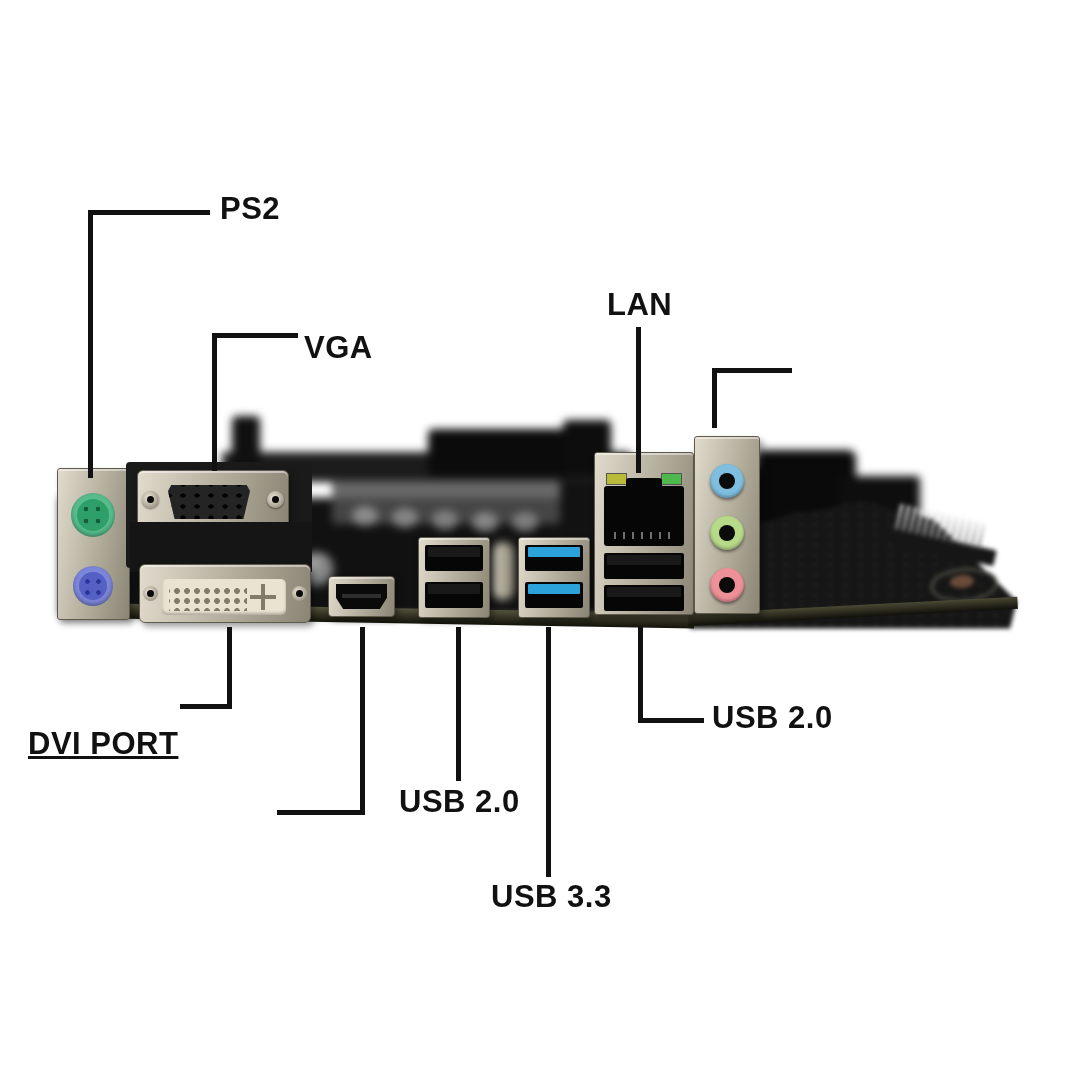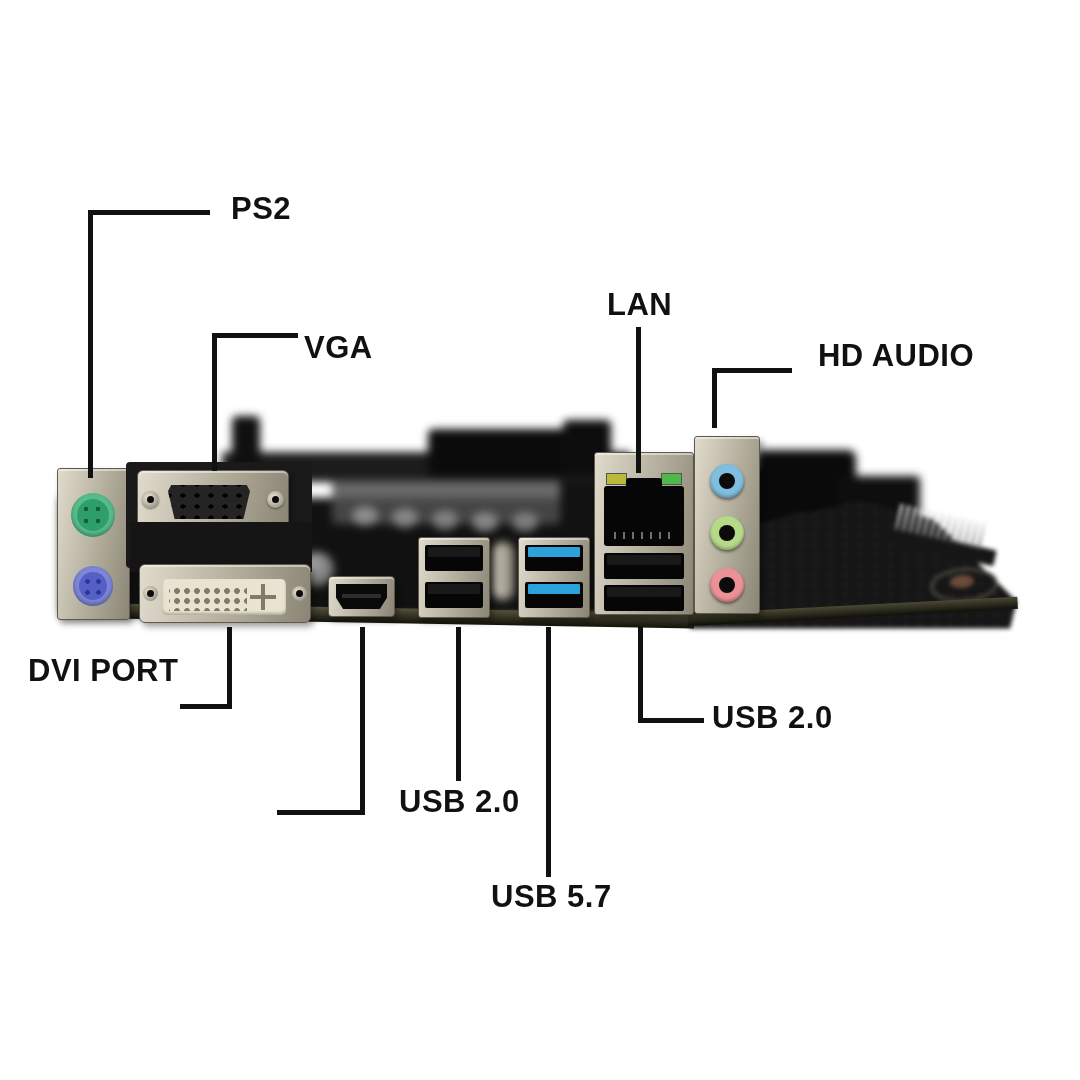--- a/index.html
+++ b/index.html
@@ -208,26 +208,25 @@
 
   <div class="cl" style="left:360px;top:627px;width:5px;height:188px;"></div>
   <div class="cl" style="left:277px;top:810px;width:88px;height:5px;"></div>
 
   <div class="cl" style="left:456px;top:627px;width:5px;height:154px;"></div>
   <div class="cl" style="left:546px;top:627px;width:5px;height:250px;"></div>
 
   <div class="cl" style="left:638px;top:627px;width:5px;height:96px;"></div>
   <div class="cl" style="left:638px;top:718px;width:66px;height:5px;"></div>
 
-  <div class="label" style="left:231px;top:191px;">PS2</div>
+  <div class="label" style="left:220px;top:191px;">PS2</div>
   <div class="label" style="left:304px;top:330px;">VGA</div>
   <div class="label" style="left:607px;top:287px;">LAN</div>
 
   <div class="label2" style="left:780px;top:336px;width:232px;">
-    <span style="display:block;">HD AUDIO</span>
-  </div>
-
-  <div class="label" style="left:28px;top:653px;">DVI PORT</div>
+  </div>
+
+  <div class="label" style="left:28px;top:726px;text-decoration:underline;">DVI PORT</div>
   <div class="label" style="left:399px;top:784px;">USB 2.0</div>
-  <div class="label" style="left:491px;top:879px;">USB 5.7</div>
+  <div class="label" style="left:491px;top:879px;">USB 3.3</div>
   <div class="label" style="left:712px;top:700px;">USB 2.0</div>
 
 </div>
 
 </body></html>

